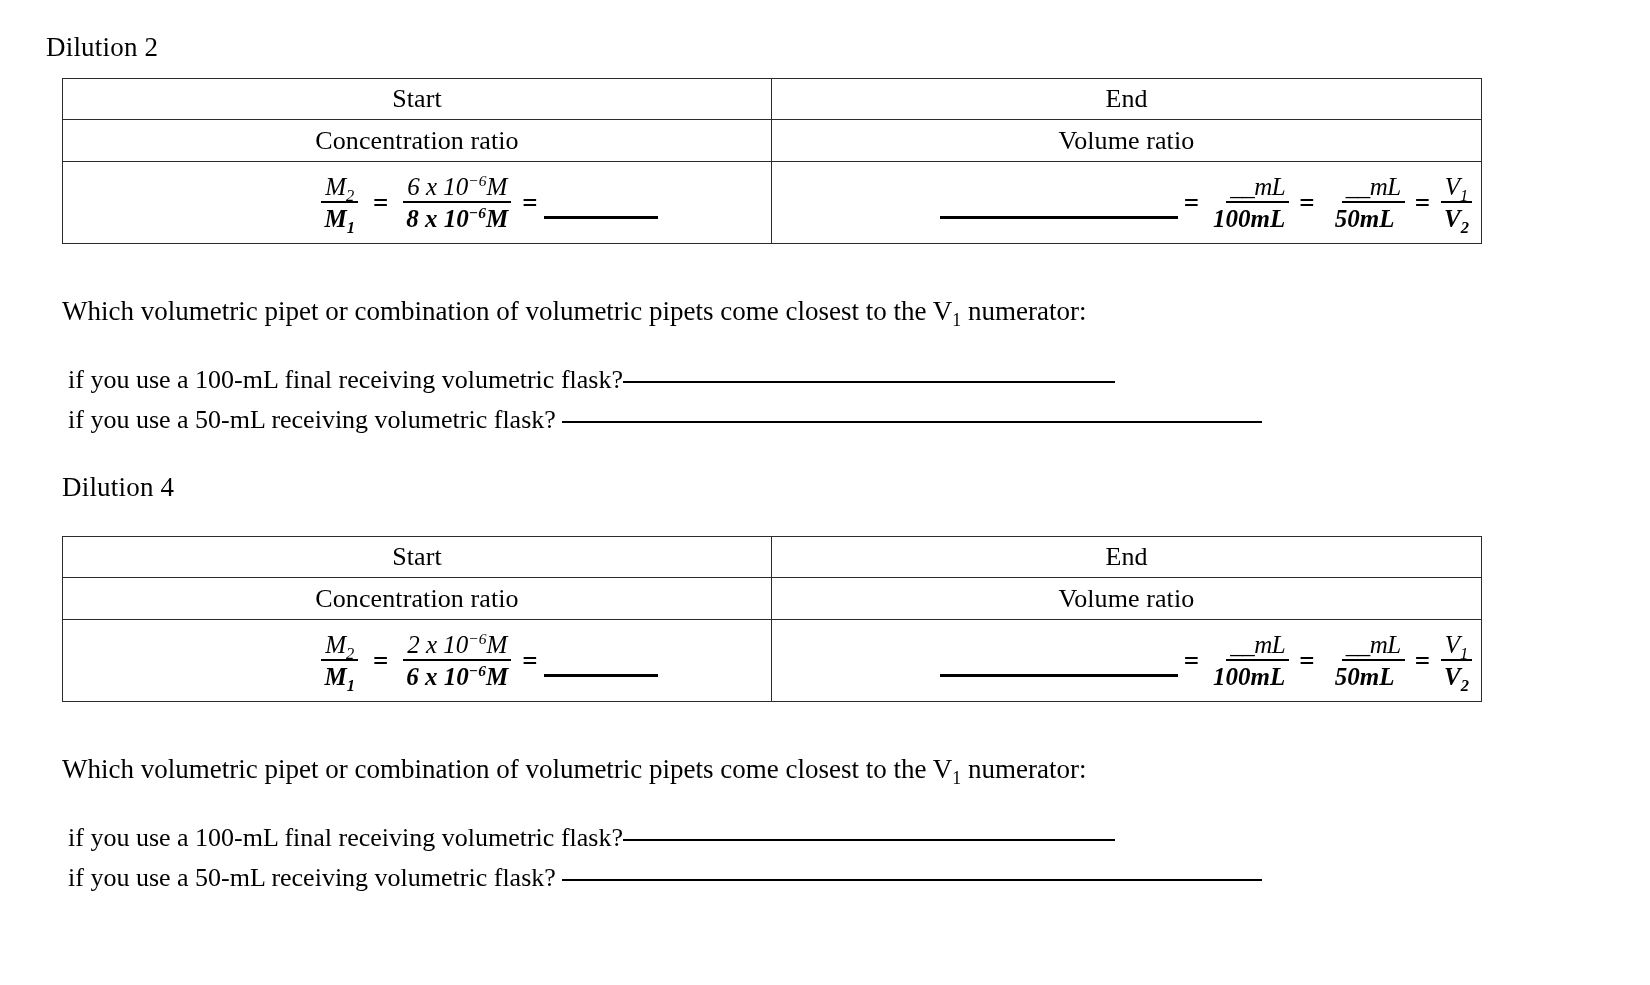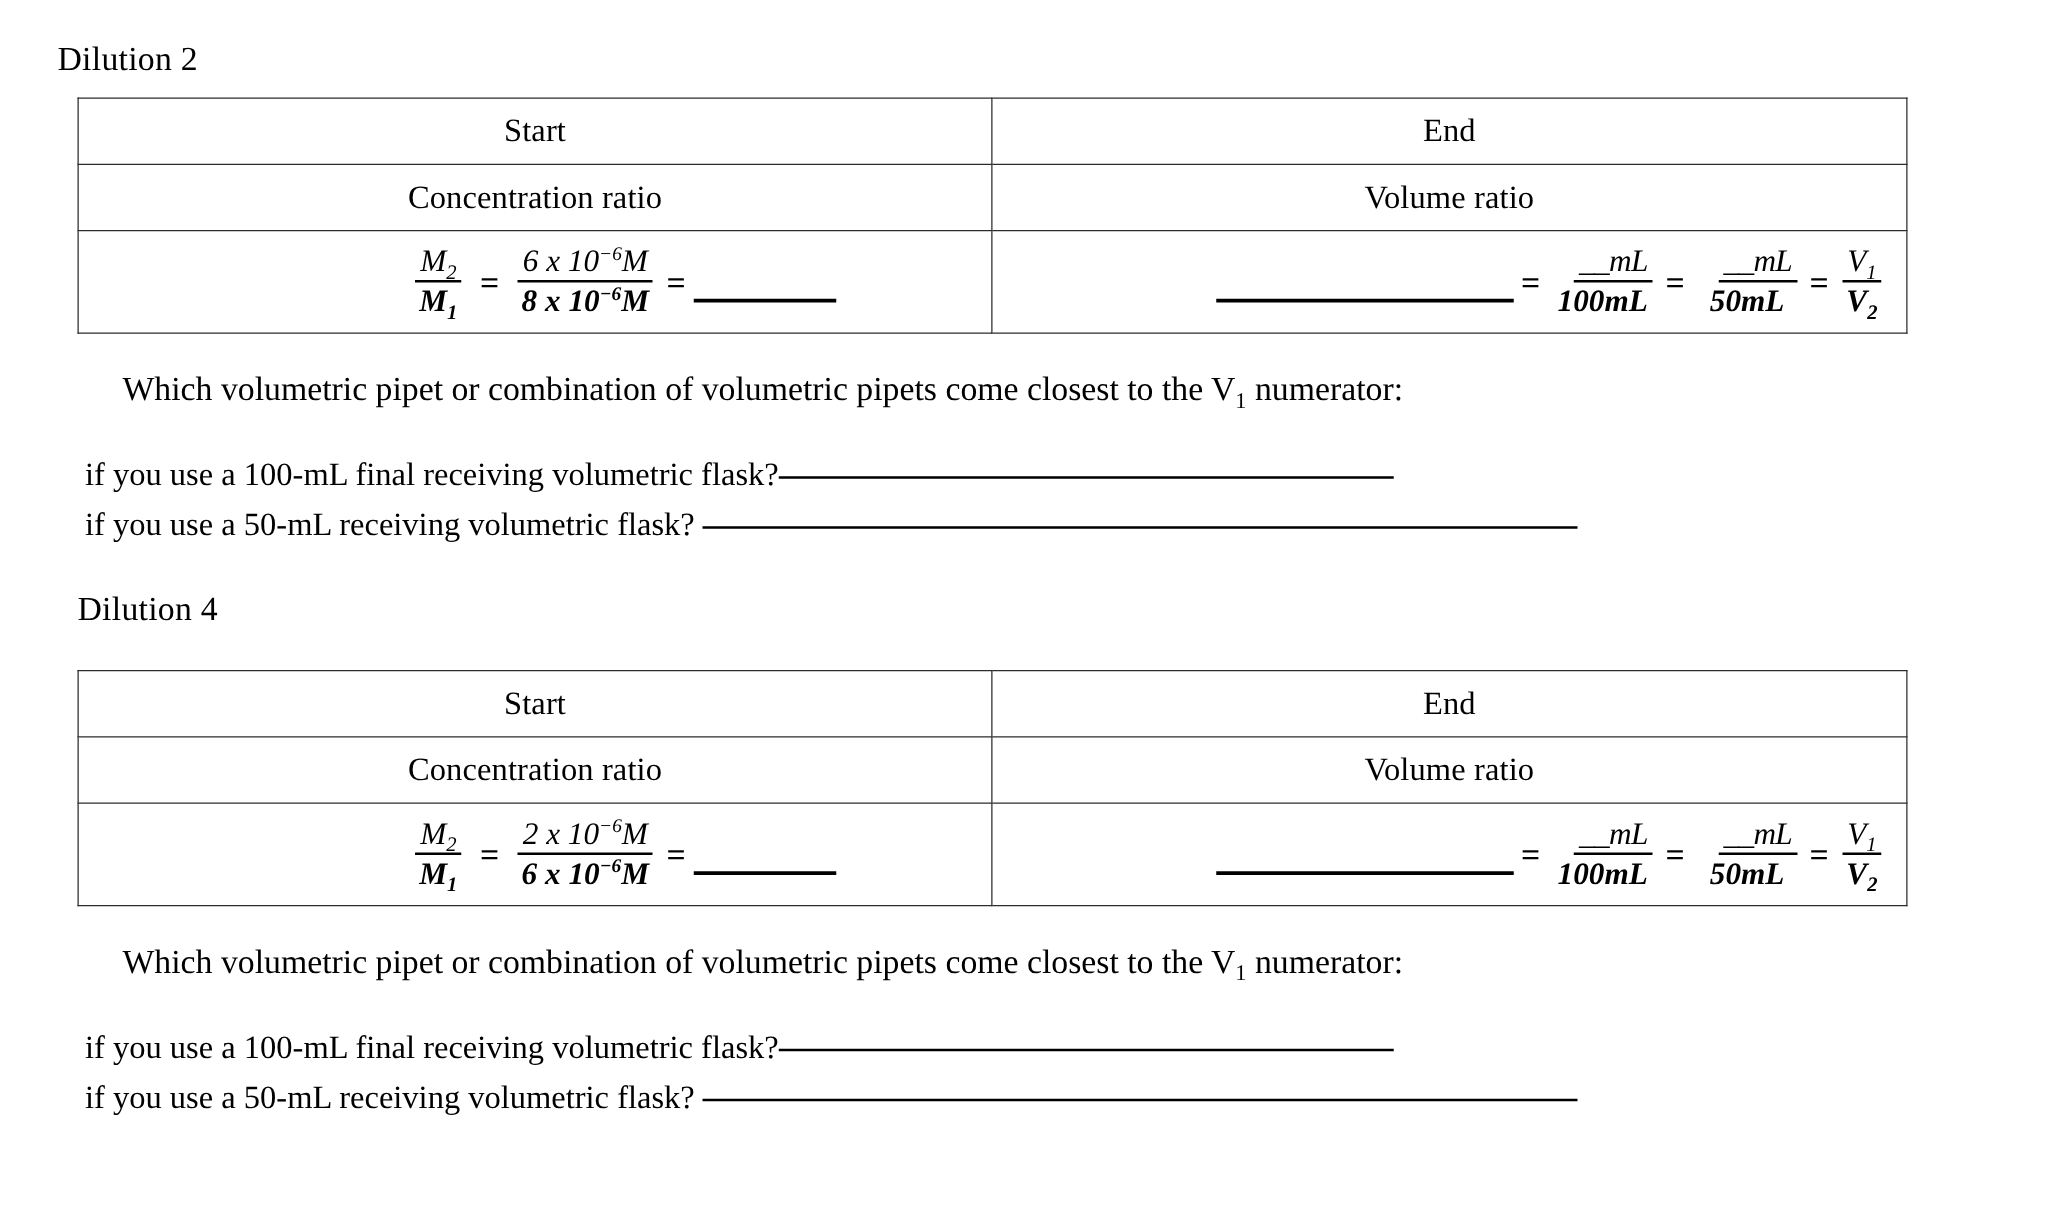--- a/index.html
+++ b/index.html
@@ -29,21 +29,21 @@
 
   
   table.dilution {
     border-collapse: collapse;
     table-layout: fixed;
     width: 1417px;
     background: #fff;
   }
   table.dilution td {
     border: 1.6px solid #2c2c2c;
-    padding: 11px;
+    padding: 0;
     text-align: center;
     vertical-align: middle;
     font-size: 26px;
   }
   td.col-start { width: 708px; }
   td.col-end   { width: 709px; }
 
   .rowh { height: 41px; }
   .rowm { height: 42px; }
   .rowf { height: 82px; }
@@ -110,21 +110,20 @@
     font-style: italic;
     letter-spacing: -0.5px;
     margin-left: 17px;
   }
 
   
   .qline {
     font-size: 27px;
     line-height: 1.12;
     white-space: nowrap;
-    margin-left: 36px;
   }
   .qsub {
     font-size: 26px;
     line-height: 1.2;
     white-space: nowrap;
   }
   .ulfill {
     display: inline-block;
     border-bottom: 2.4px solid #000;
     height: 0;

